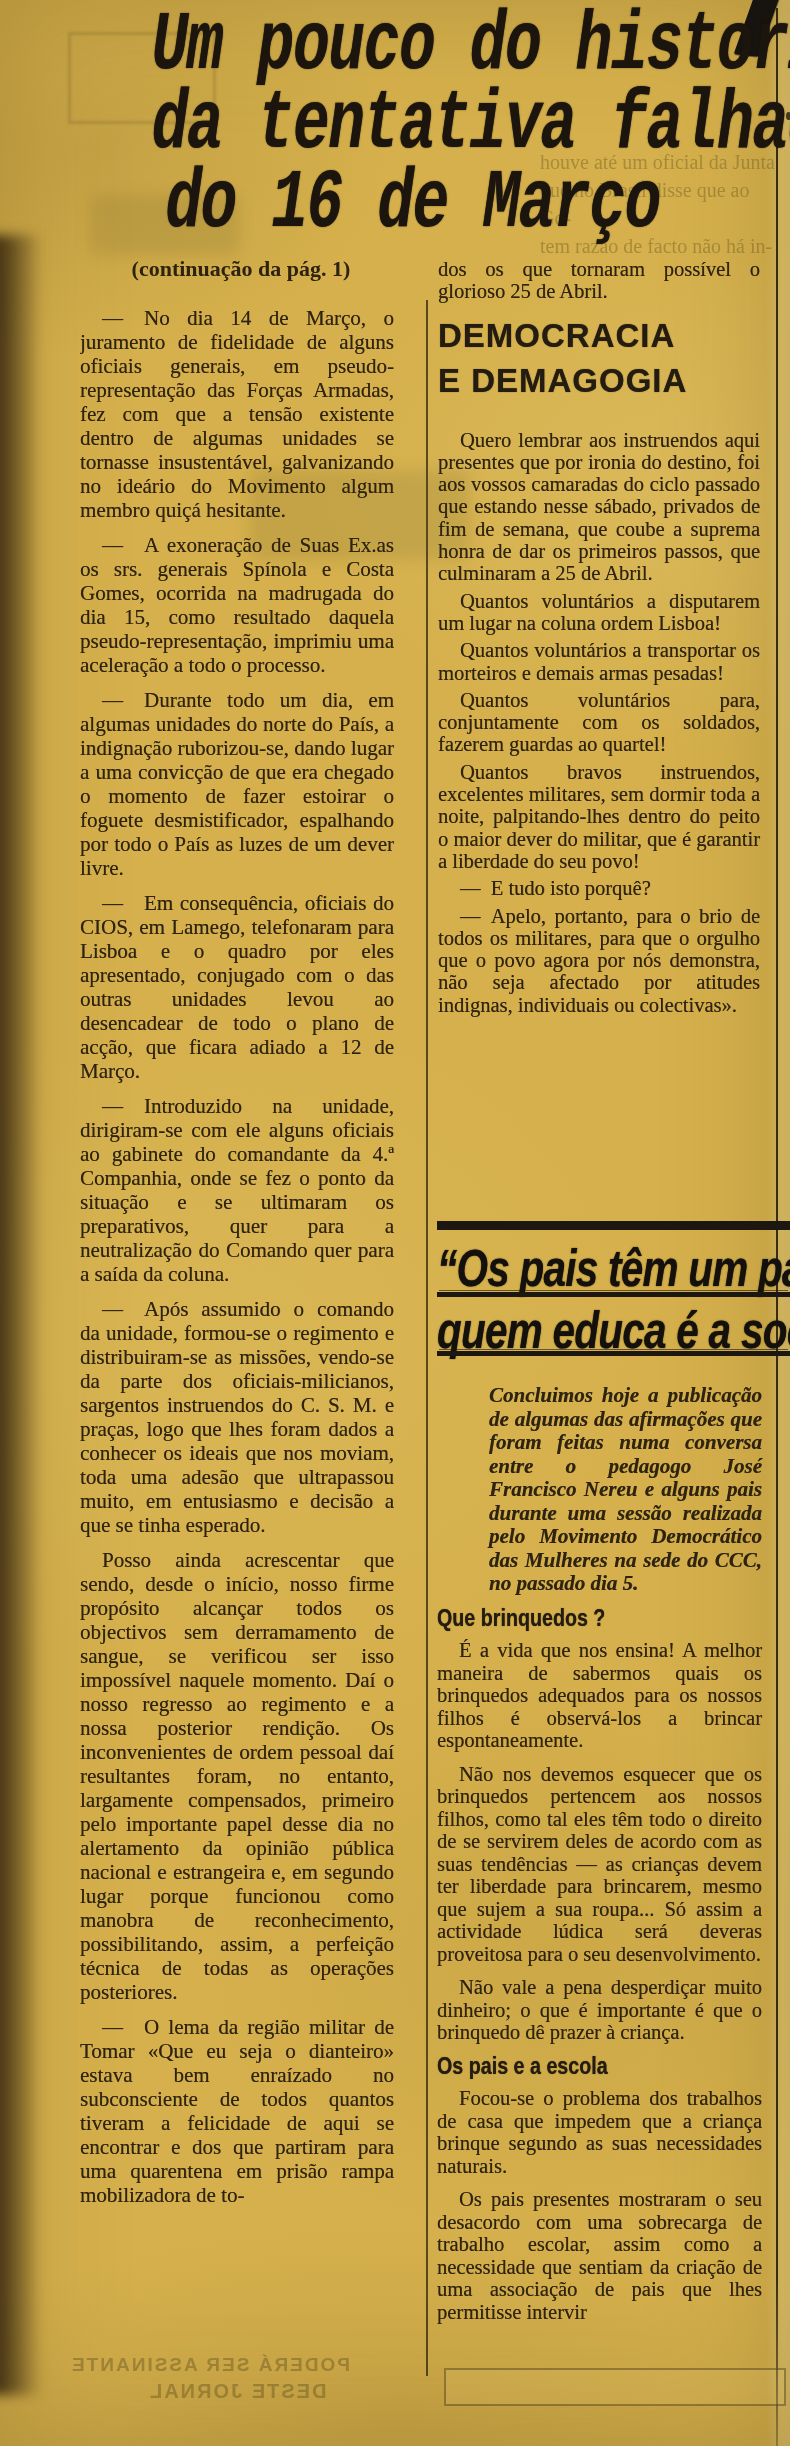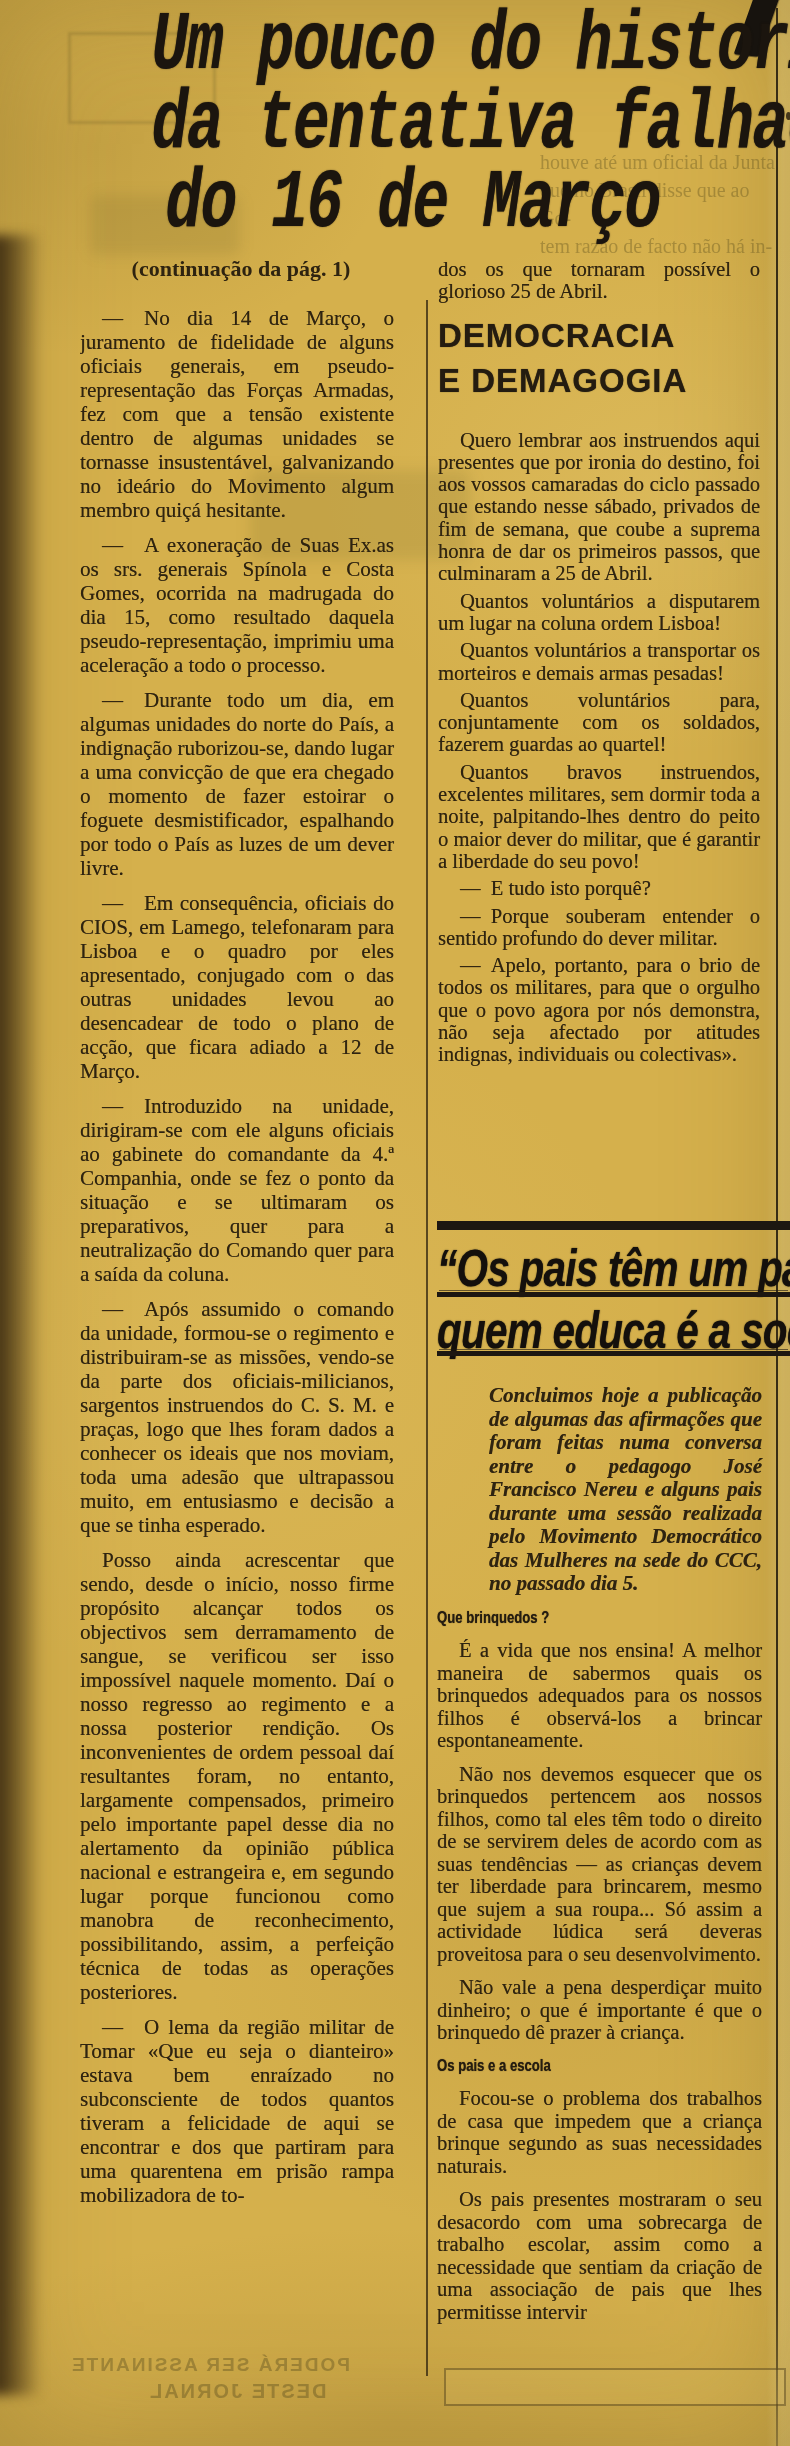--- a/index.html
+++ b/index.html
@@ -68,21 +68,21 @@
   .hl2-b{top:1300px;}
   .underline2{position:absolute;left:437px;width:353px;height:5px;background:#1d1711;}
   .ul2-a{top:1292px;box-shadow:0 -4px 0 -2px rgba(29,23,17,.6);}
   .ul2-b{top:1351px;box-shadow:0 -4px 0 -2px rgba(29,23,17,.6);}
   .right-col-b{position:absolute;left:437px;top:1384px;width:333px;height:986px;overflow:hidden;
     font-size:20.5px;line-height:22.5px;}
   .intro-italic{font-style:italic;font-weight:bold;padding-left:52px;font-size:21px;line-height:23.5px;
     color:#2e2310;text-align:justify;margin:4px 0 14px 0;
     text-shadow:0.3px 0.3px 0.5px rgba(44,33,14,.5);}
   .sub-heading{font-family:"Liberation Sans","DejaVu Sans",sans-serif;font-weight:bold;
-    color:#241c10;font-size:16px;margin:6px 0 10px 0;white-space:nowrap;}
+    color:#241c10;font-size:24px;margin:6px 0 10px 0;white-space:nowrap;}
   .sub-heading .inner{display:inline-block;transform:scaleX(.82);transform-origin:0 50%;
     text-shadow:0 0 1px rgba(36,28,16,.85);}
   .bottom-box{position:absolute;left:444px;top:2368px;width:338px;height:34px;
     border:2px solid rgba(70,55,20,.45);background:rgba(235,210,130,.12);}
 </style>
 </head>
 <body>
 
 <div class="page">
 
@@ -127,21 +127,20 @@
     <div class="sec-heading">
       <span>DEMOCRACIA</span>
       <span>E DEMAGOGIA</span>
     </div>
     <p>Quero lembrar aos instruendos aqui presentes que por ironia do destino, foi aos vossos camaradas do ciclo passado que estando nesse sábado, privados de fim de semana, que coube a suprema honra de dar os primeiros passos, que culminaram a 25 de Abril.</p>
     <p>Quantos voluntários a disputarem um lugar na coluna ordem Lisboa!</p>
     <p>Quantos voluntários a transportar os morteiros e demais armas pesadas!</p>
     <p>Quantos voluntários para, conjuntamente com os soldados, fazerem guardas ao quartel!</p>
     <p>Quantos bravos instruendos, excelentes militares, sem dormir toda a noite, palpitando-lhes dentro do peito o maior dever do militar, que é garantir a liberdade do seu povo!</p>
     <p>— E tudo isto porquê?</p>
-    <p>— Porque souberam entender o sentido profundo do dever militar.</p>
     <p>— Apelo, portanto, para o brio de todos os militares, para que o orgulho que o povo agora por nós demonstra, não seja afectado por atitudes indignas, individuais ou colectivas».</p>
   </div>
 
   <div class="thick-rule"></div>
   <div class="headline2-line hl2-a">
     <span class="inner">“Os pais têm um pa</span>
   </div>
   <div class="underline2 ul2-a"></div>
   <div class="headline2-line hl2-b">
     <span class="inner">quem educa é a soci</span>

